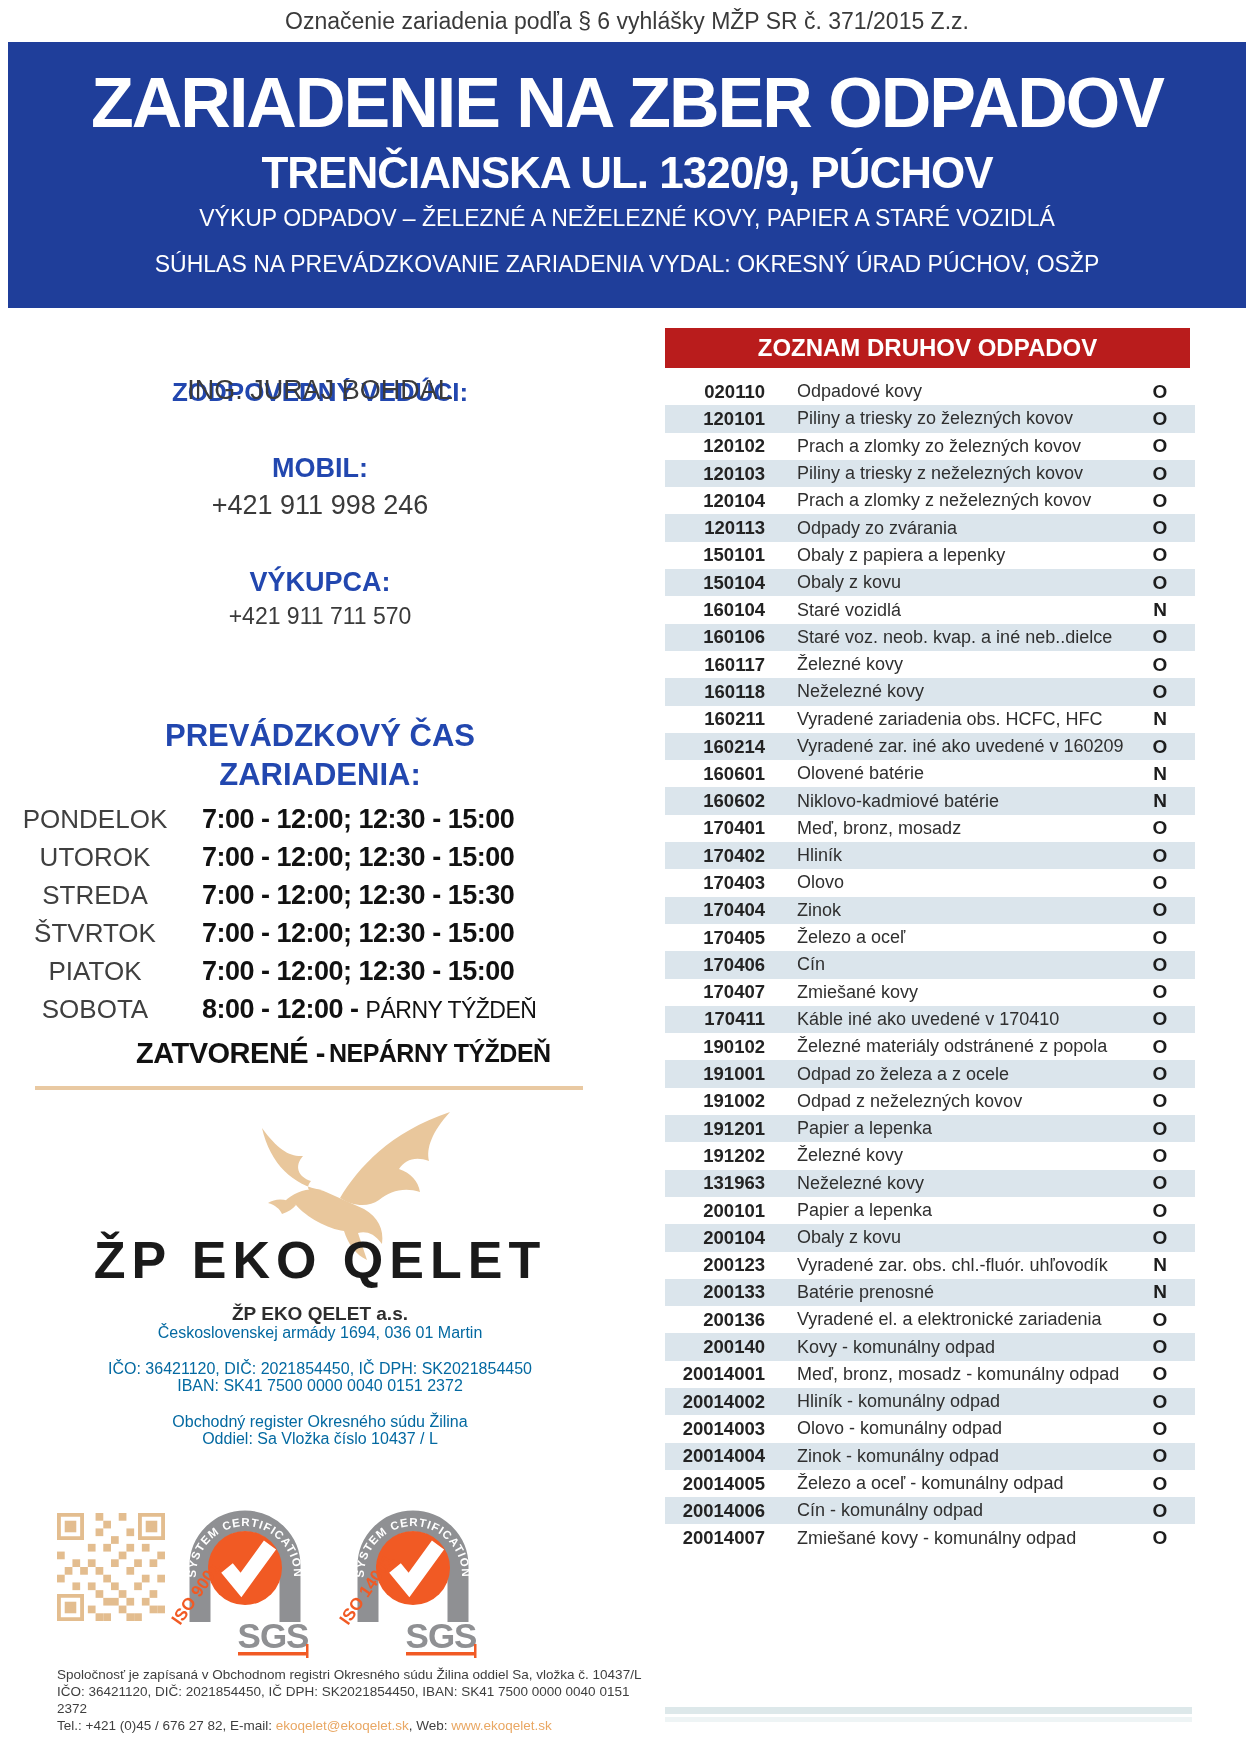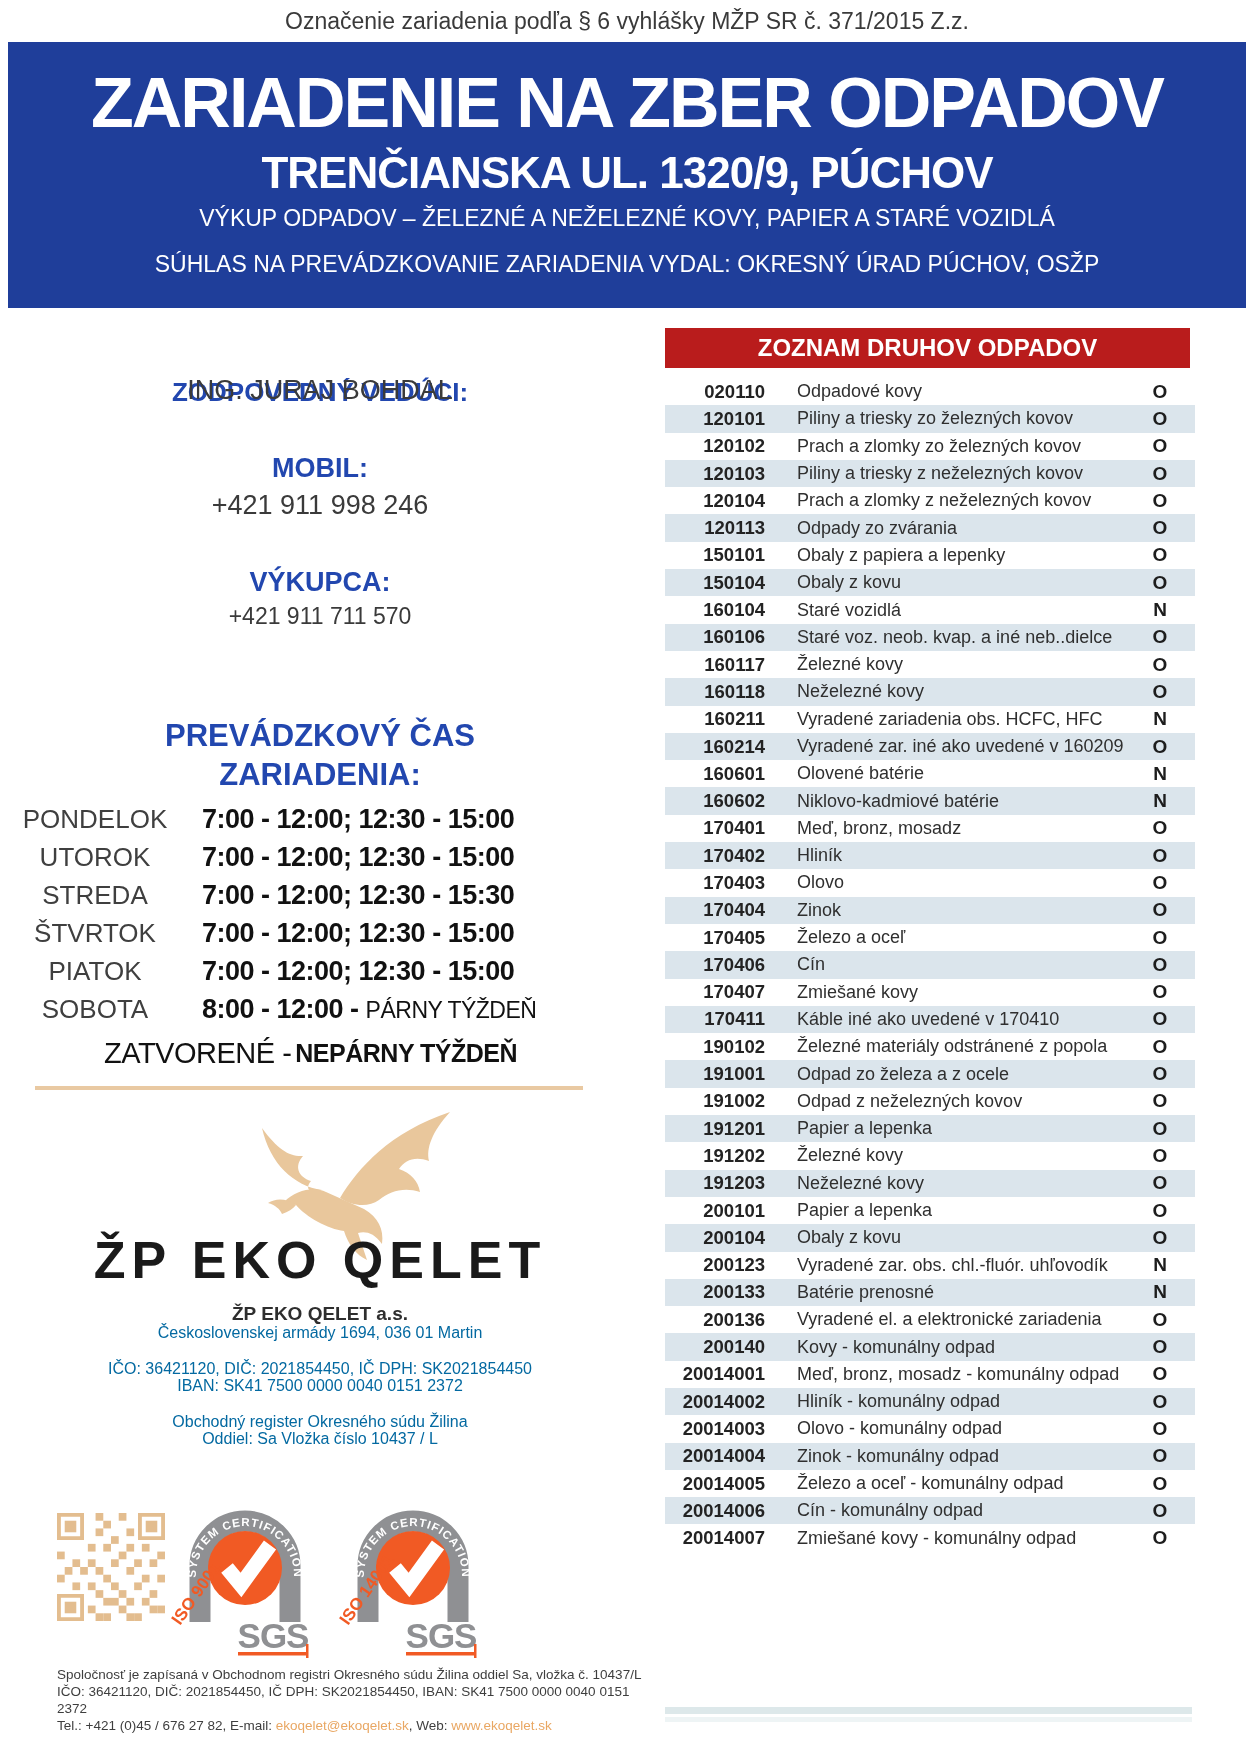--- a/index.html
+++ b/index.html
@@ -29,21 +29,21 @@
   .buyer-label{top:567px;font-size:27px;}
   .buyer-number{top:603px;font-size:23px;}
   .hours-title{top:716px;font-size:31px;line-height:39px;}
 
   .hours-rows{top:800px;left:20px;width:590px;}
   .hour-row{display:flex;align-items:center;height:38px;}
   .hour-day{width:150px;text-align:center;font-size:26px;color:#3f3f3f;flex:0 0 auto;}
   .hour-time{margin-left:32px;font-size:27px;font-weight:700;color:#111111;white-space:nowrap;letter-spacing:-0.5px;}
   .hour-suffix{font-size:23px;font-weight:400;letter-spacing:-0.5px;}
   .closed-row{top:1034px;left:20px;width:590px;height:38px;display:flex;align-items:center;}
-  .closed-label{margin-left:84px;font-size:29px;font-weight:400;color:#111111;letter-spacing:-0.5px;}
+  .closed-label{margin-left:116px;font-size:29px;font-weight:700;color:#111111;letter-spacing:-0.5px;}
   .closed-suffix{font-size:25px;font-weight:700;color:#111111;margin-left:4px;letter-spacing:-0.5px;}
 
   .tan-rule{top:1086px;left:35px;width:548px;height:4px;background:#e9c9a2;}
 
   .eagle{top:1104px;left:222px;}
   .logo-text{top:1230px;font-size:52px;font-weight:700;color:#1a1a1a;letter-spacing:6px;white-space:nowrap;}
 
   .company-name{top:1303px;font-size:19px;font-weight:700;color:#2e2e2e;}
   .company-line{font-size:16px;color:#0369a1;}
   .company-address{top:1324px;}
@@ -430,21 +430,21 @@
         <span class="w-cat">O</span>
       </div>
 
       <div class="w-row base">
         <span class="w-code">191202</span>
         <span class="w-name">Železné kovy</span>
         <span class="w-cat">O</span>
       </div>
 
       <div class="w-row alt">
-        <span class="w-code">191203</span>
+        <span class="w-code">131963</span>
         <span class="w-name">Neželezné kovy</span>
         <span class="w-cat">O</span>
       </div>
 
       <div class="w-row base">
         <span class="w-code">200101</span>
         <span class="w-name">Papier a lepenka</span>
         <span class="w-cat">O</span>
       </div>
 

